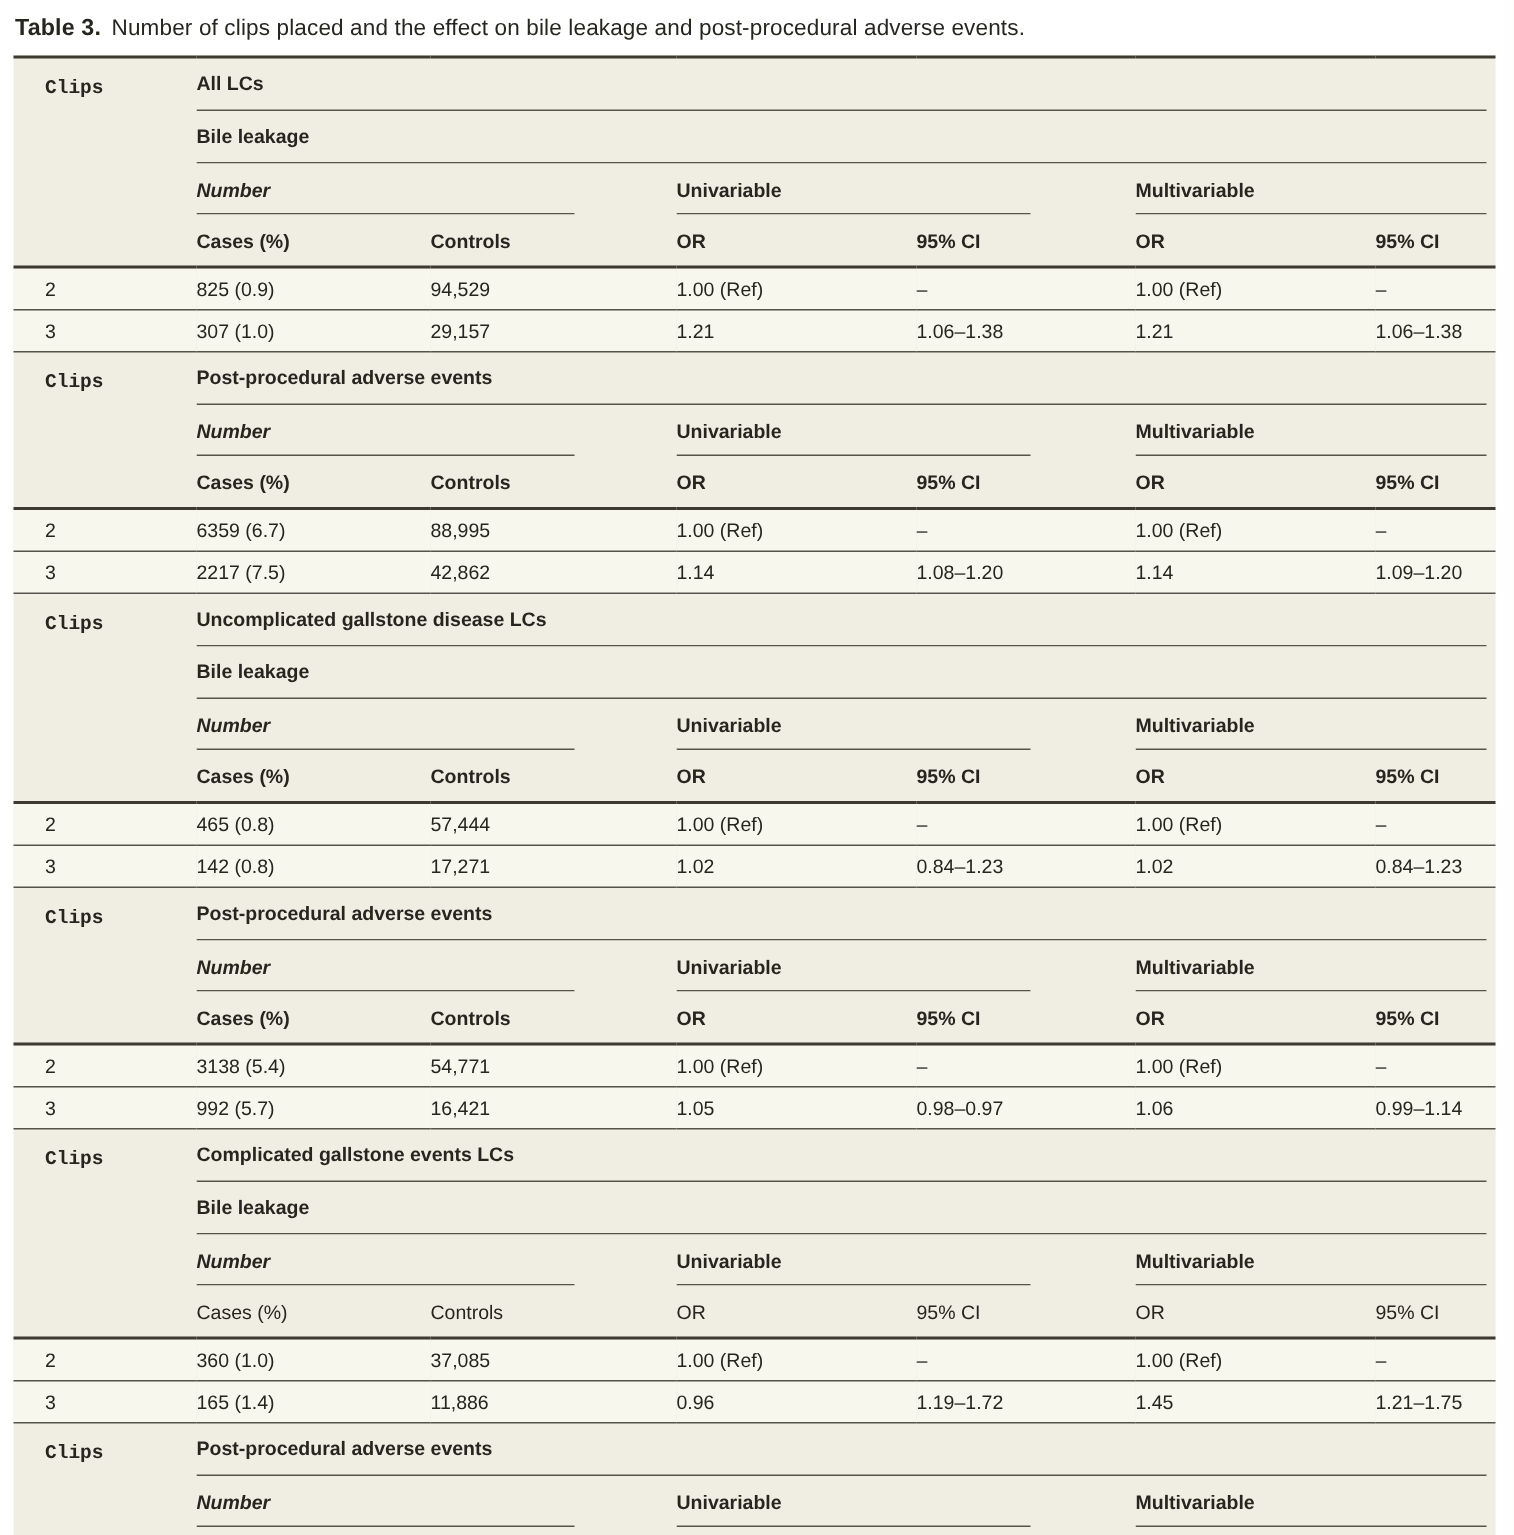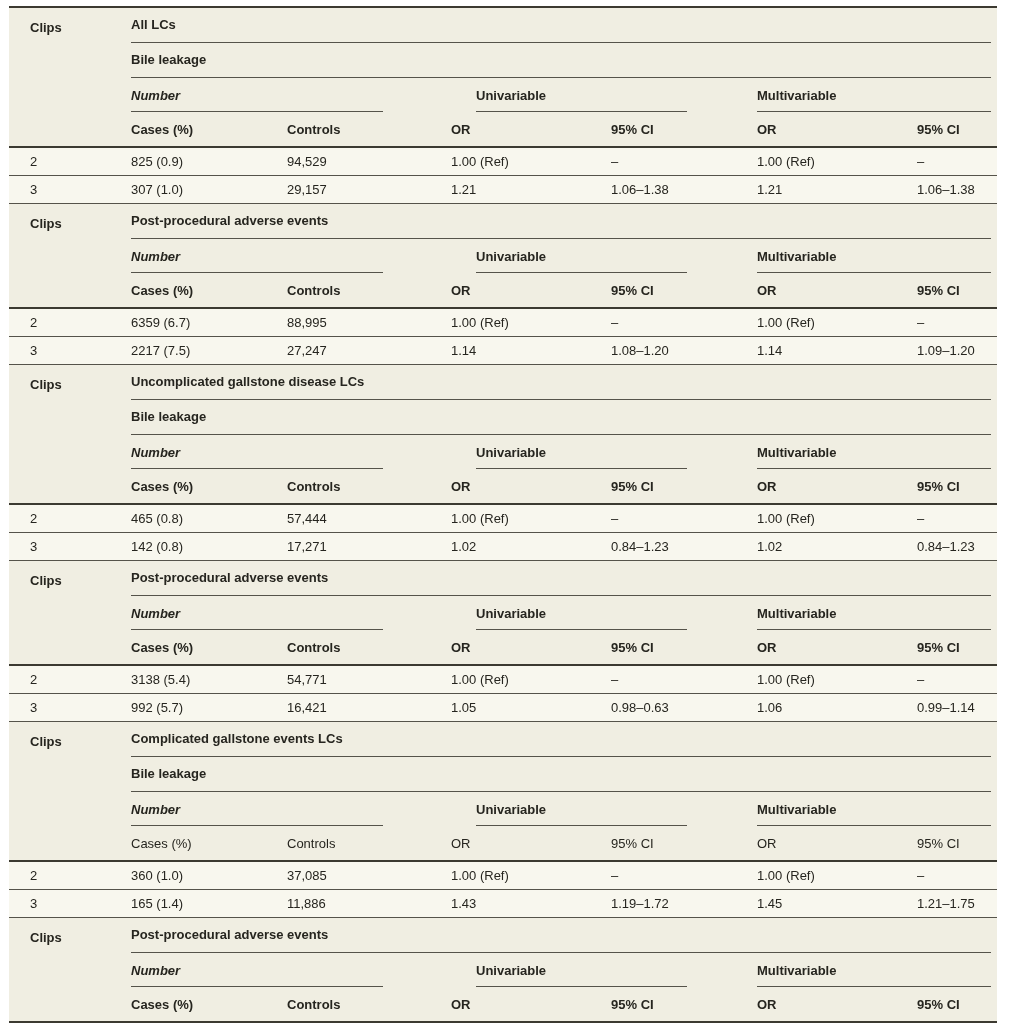--- a/index.html
+++ b/index.html
@@ -4,45 +4,48 @@
 <style>
   html,body{margin:0;padding:0;background:#ffffff;}
   body{width:1009px;font-family:"Liberation Sans", sans-serif;color:#26251f;-webkit-font-smoothing:antialiased;}
   .page{padding:6px 11px 0 9px;}
   .title{font-size:15px;padding:4px 0 9px 1px;letter-spacing:.1px;}
   .title .tlabel{font-weight:bold;margin-right:7px;font-size:15.5px;}
   table.tbl{border-collapse:collapse;table-layout:fixed;width:988px;background:#f0eee2;
             border-top:2px solid #3c3a31;border-bottom:2px solid #3c3a31;}
   td{font-size:13px;padding:0 6px 0 0;overflow:hidden;white-space:nowrap;}
   td.c1{padding-left:21px;}
-  .hdr{font-weight:bold;}
+  .hdr{font-weight:bold;font-family:Liberation Mono, monospace;}
   
   .r-sec td{vertical-align:bottom;padding-top:9px;}
   .r-sec .u-full{border-bottom:1px solid #55534a;padding-bottom:10px;font-weight:bold;}
   .r-sec td.c1{padding-bottom:8px;}
   .sect-top td{border-top:1px solid #55534a;}
   
   .r-part td{vertical-align:bottom;padding-top:10px;}
   .u-part{border-bottom:1px solid #55534a;padding-bottom:8px;font-weight:bold;}
   .u-part.gap2{margin-right:62px;font-style:italic;}
-  .u-part.gap4{margin-right:64px;margin-left:25px;}
+  .u-part.gap4{margin-right:64px;}
   
   .r-cols td{vertical-align:middle;padding-top:10px;padding-bottom:9px;margin-left:17px;}
   .r-cols.boldcols td{font-weight:bold;}
   
   .r-data{background:#f8f7ee;}
   .r-data td{vertical-align:middle;padding-top:6px;padding-bottom:6px;border-top:1px solid #55534a;}
   .r-data.heavy td{border-top:2px solid #3c3a31;}
   .sig{font-weight:normal;}
 </style>
 </head>
 <body>
 
 <div class="page">
 
+  <div class="title">
+    <span class="tlabel">Table 3.</span><span>Number of clips placed and the effect on bile leakage and post-procedural adverse events.</span>
+  </div>
 
   <table class="tbl">
     <colgroup>
       <col style="width:122px">
         <col style="width:156px">
         <col style="width:164px">
       <col style="width:160px">
         <col style="width:146px">
         <col style="width:160px">
         <col style="width:80px">
@@ -133,21 +136,21 @@
         <td>6359 (6.7)</td>
         <td>88,995</td>
         <td>1.00 (Ref)</td>
         <td>–</td>
         <td>1.00 (Ref)</td>
         <td>–</td>
       </tr>
       <tr class="r-data">
         <td class="c1">3</td>
         <td>2217 (7.5)</td>
-        <td>27,247</td>
+        <td>42,862</td>
         <td class="sig">1.14</td>
         <td>1.08–1.20</td>
         <td class="sig">1.14</td>
         <td>1.09–1.20</td>
       </tr>
 
       <tr class="r-sec sect-top">
         <td class="c1 hdr">Clips</td>
         <td colspan="6">
             <div class="u-full">Uncomplicated gallstone disease LCs</div>
@@ -233,21 +236,21 @@
         <td>1.00 (Ref)</td>
         <td>–</td>
         <td>1.00 (Ref)</td>
         <td>–</td>
       </tr>
       <tr class="r-data">
         <td class="c1">3</td>
         <td>992 (5.7)</td>
         <td>16,421</td>
         <td>1.05</td>
-        <td>0.98–0.63</td>
+        <td>0.98–0.97</td>
         <td>1.06</td>
         <td>0.99–1.14</td>
       </tr>
 
       <tr class="r-sec sect-top">
         <td class="c1 hdr">Clips</td>
         <td colspan="6">
             <div class="u-full">Complicated gallstone events LCs</div>
           </td>
       </tr>
@@ -284,21 +287,21 @@
         <td>37,085</td>
         <td>1.00 (Ref)</td>
         <td>–</td>
         <td>1.00 (Ref)</td>
         <td>–</td>
       </tr>
       <tr class="r-data">
         <td class="c1">3</td>
         <td>165 (1.4)</td>
         <td>11,886</td>
-        <td class="sig">1.43</td>
+        <td class="sig">0.96</td>
         <td>1.19–1.72</td>
         <td class="sig">1.45</td>
         <td>1.21–1.75</td>
       </tr>
 
       <tr class="r-sec sect-top">
         <td class="c1 hdr">Clips</td>
         <td colspan="6">
             <div class="u-full">Post-procedural adverse events</div>
           </td>

